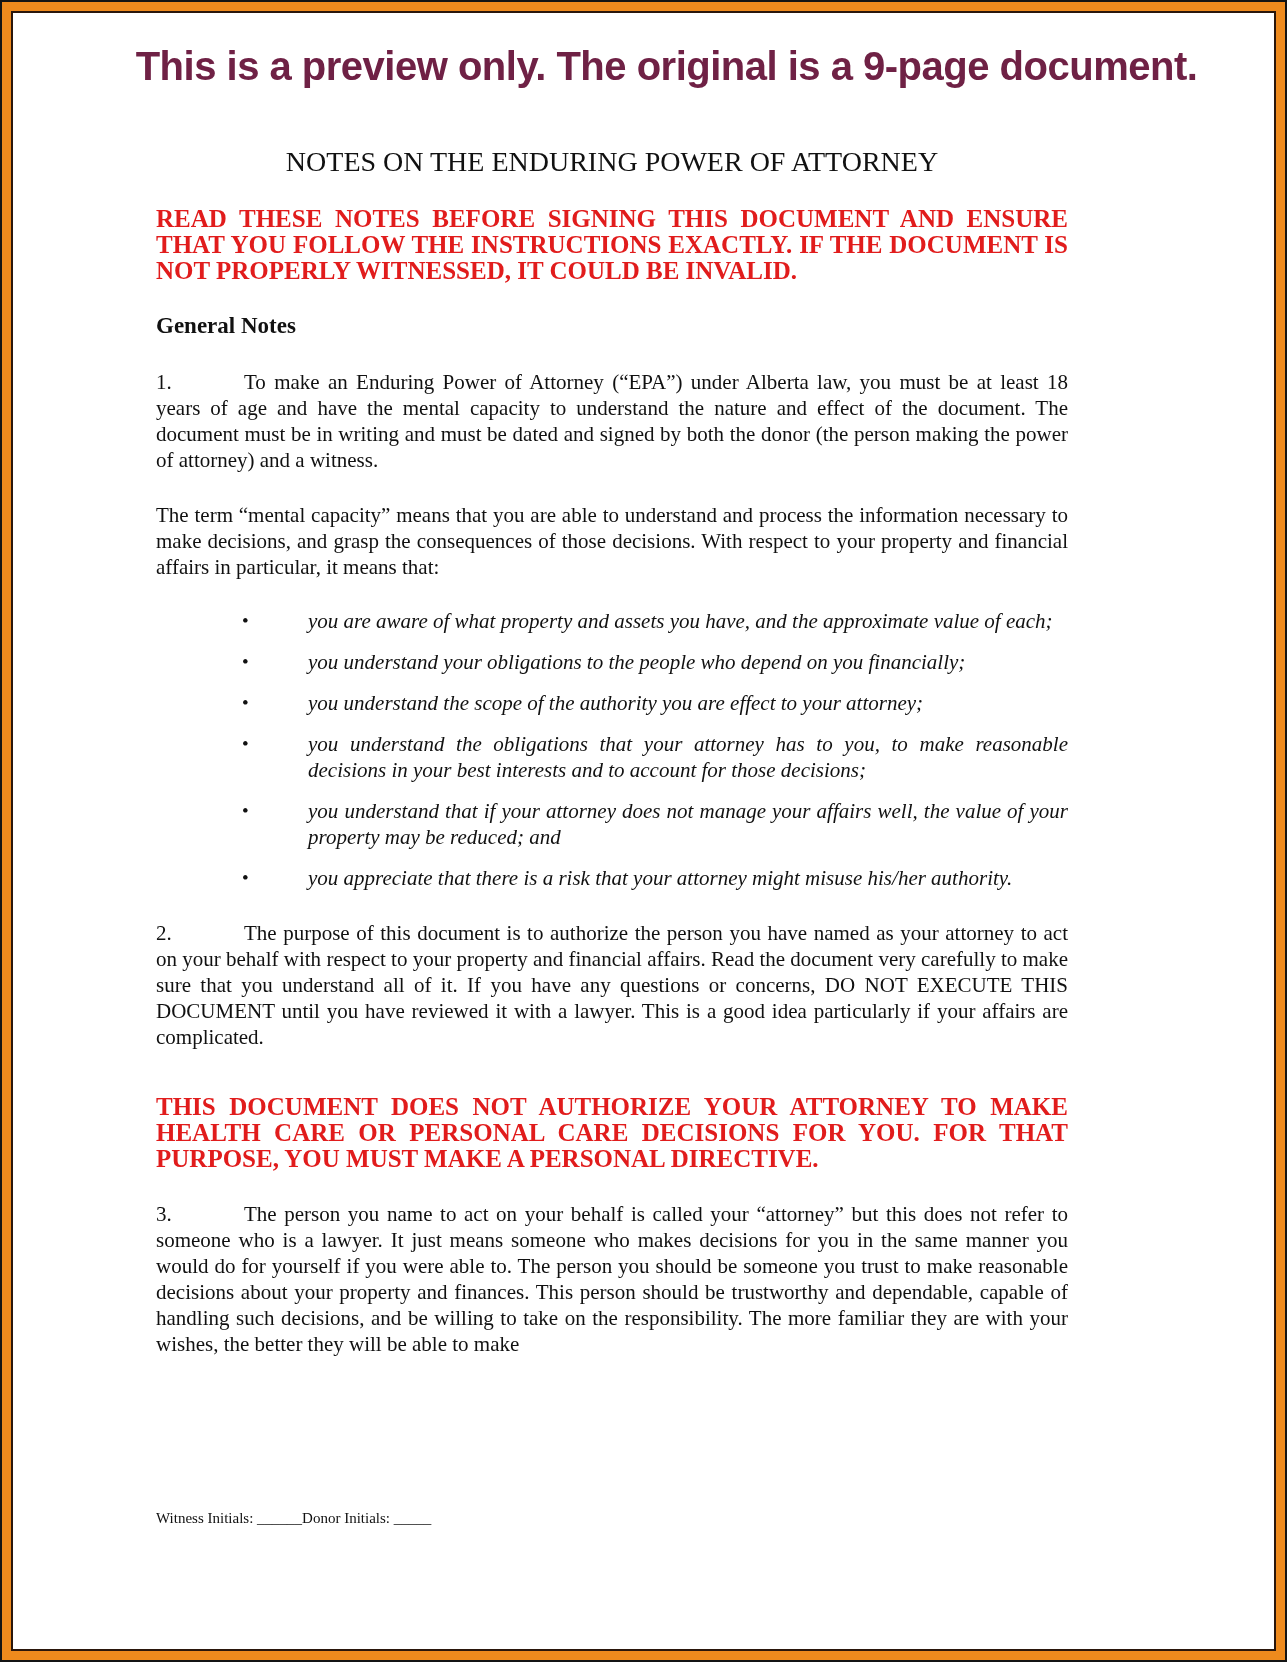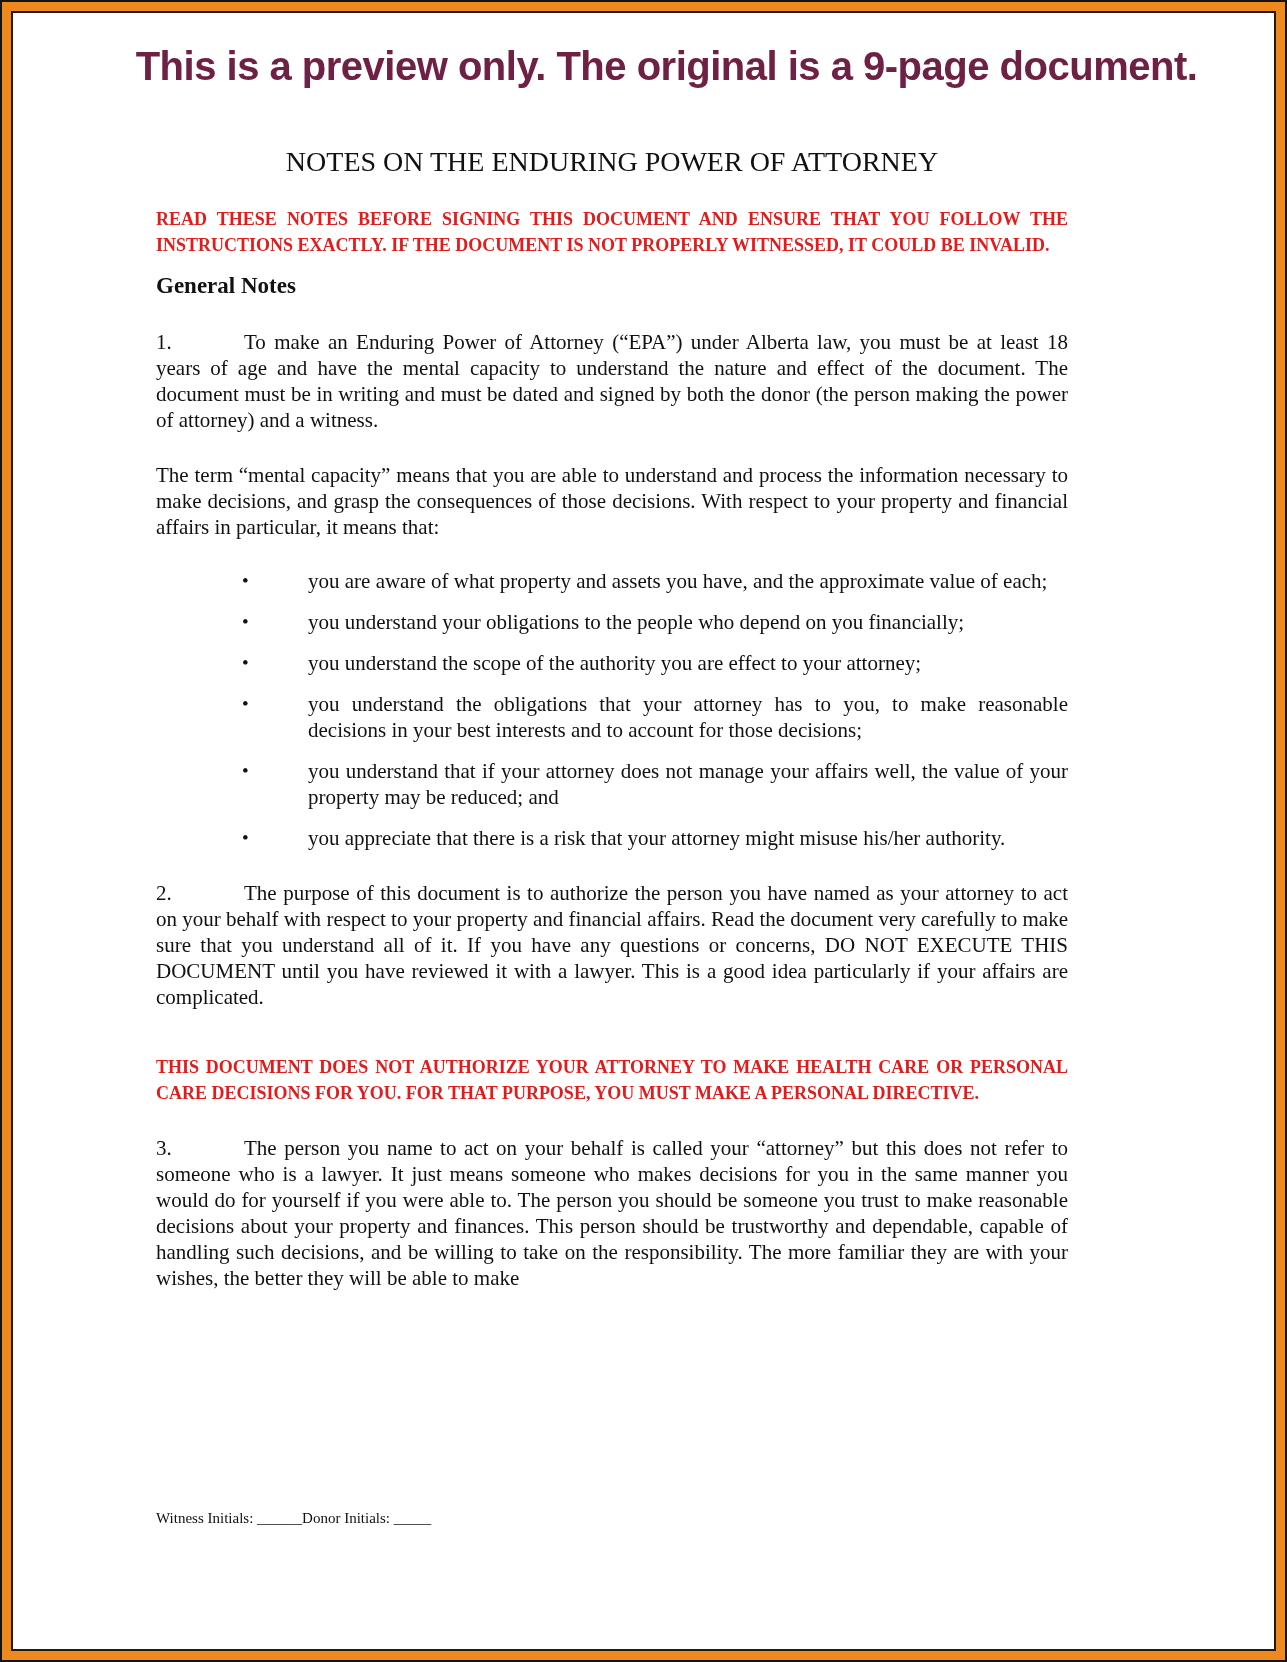--- a/index.html
+++ b/index.html
@@ -53,27 +53,27 @@
   .doc-title {
     margin-top: 146px;
     text-align: center;
     font-weight: normal;
     font-size: 28px;
     line-height: 32px;
   }
   .warning {
     margin-top: 28px;
     font-weight: bold;
-    font-size: 18px;
+    font-size: 25px;
     line-height: 26px;
     color: var(--warning-color);
     text-align: justify;
   }
   .section-heading {
-    margin-top: 14px;
+    margin-top: 28px;
     font-weight: bold;
     font-size: 23px;
     line-height: 28px;
   }
   .body-p {
     margin-top: 29px;
     font-size: 21px;
     line-height: 26px;
     text-align: justify;
   }
@@ -91,20 +91,21 @@
     font-size: 21px;
     line-height: 26px;
   }
   .bullet-marker {
     flex: 0 0 66px;
     font-size: 19px;
   }
   .bullet-text {
     flex: 1 1 auto;
     text-align: justify;
+    font-style: italic;
   }
   .warning-mid {
     margin-top: 44px;
   }
   .footer {
     position: absolute;
     top: 1508px;
     left: 156px;
     width: 912px;
     display: flex;

